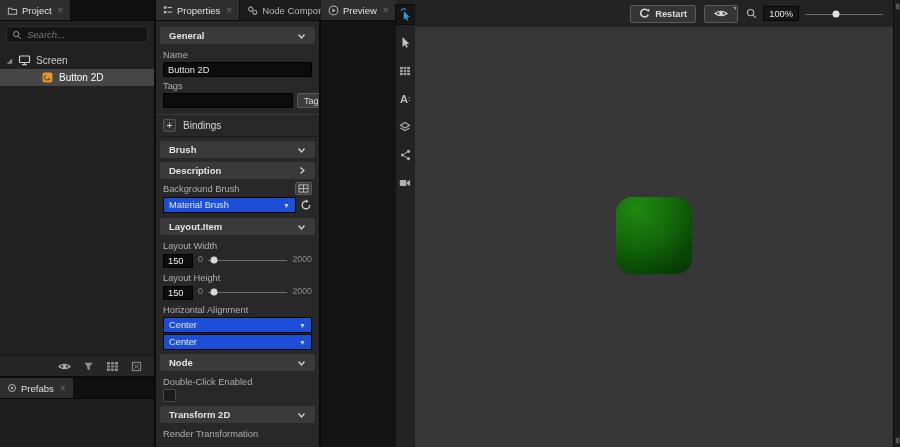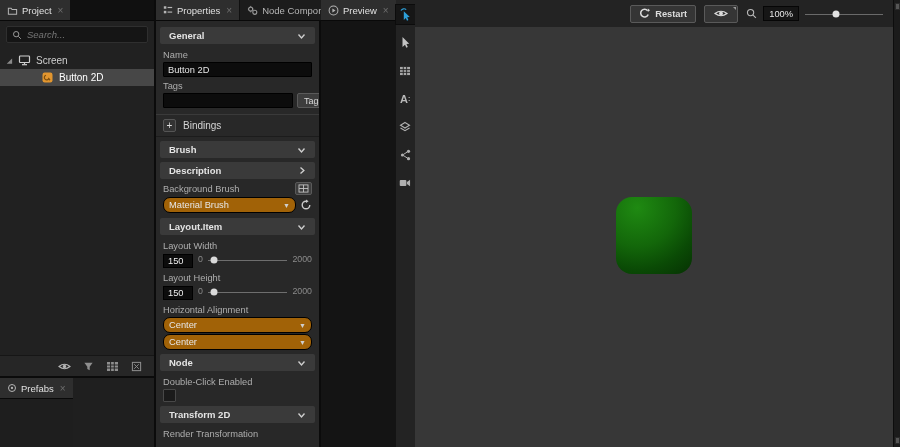--- a/index.html
+++ b/index.html
@@ -23,21 +23,21 @@
   .search-row { display:flex; align-items:center; gap:5px; margin:5px 6px; background:#151515;
     border:1px solid #2f2f2f; border-radius:2px; padding:2px 5px; }
   .search-row input { flex:1; background:transparent; border:none; outline:none;
     color:#bbb; font-style:italic; font-size:9.5px; font-family:"Liberation Sans",sans-serif; width:60px;}
   .tree { flex:1; margin-top:4px; overflow:hidden; }
   .tree-row { display:flex; align-items:center; gap:5px; height:17px; padding-left:6px; color:#cfcfcf; }
   .tree-row.selected { background:#474747; color:#fff; }
   .expander { width:7px; color:#8a8a8a; font-size:7px; text-align:center; }
   .project-toolbar { height:21px; background:#262626; border-top:1px solid #161616;
     display:flex; align-items:center; justify-content:flex-end; gap:12px; padding:0 12px; flex-shrink:0;}
-  .prefabs-panel { height:71px; display:flex; flex-direction:row; border-top:2px solid #0b0b0b;
+  .prefabs-panel { height:71px; display:flex; flex-direction:column; border-top:2px solid #0b0b0b;
     background:#1e1e1e; flex-shrink:0;}
 
   
   .col-mid { width:165px; display:flex; flex-direction:column; border-right:2px solid #0b0b0b;
     background:#282828; }
   .props-body { flex:1; overflow:hidden; padding-top:2px; }
   .section-header { display:flex; align-items:center; justify-content:space-between;
     background:#3a3a3a; margin:4px 4px 3px 4px; padding:3px 9px 3px 9px; border-radius:2px;
     color:#e4e4e4; font-weight:bold; font-size:9.5px; }
   .prop-label { color:#aeaeae; padding:3px 7px 1px 7px; font-size:9.3px; }
@@ -46,22 +46,22 @@
     font-size:9.3px; font-family:"Liberation Sans",sans-serif; }
   .row { display:flex; align-items:center; gap:4px; margin:1px 7px; }
   .tags-row { display:flex; gap:4px; margin:1px 7px; align-items:center;}
   .tags-row input { flex:1; margin:0; width:auto; }
   .mini-btn { background:#3d3d3d; border:1px solid #5a5a5a; border-radius:2px; color:#d8d8d8;
     padding:1px 6px; font-size:9px; height:15px; display:flex; align-items:center; }
   .bindings-row { display:flex; align-items:center; gap:7px; border-top:1px solid #3a3a3a;
     border-bottom:1px solid #1c1c1c; margin-top:6px; padding:4px 7px; color:#d5d5d5; }
   .plus-box { width:13px; height:13px; background:#333; border:1px solid #555; border-radius:2px;
     display:flex; align-items:center; justify-content:center; color:#ddd; font-size:10px; line-height:1;}
-  .dropdown { display:flex; align-items:center; justify-content:space-between; background:#a16207;
-    border:1px solid #000; border-radius:7px; height:16px; margin:1px 7px; padding:0 5px;
+  .dropdown { display:flex; align-items:center; justify-content:space-between; background:#1d4ed8;
+    border:1px solid #000; border-radius:1px; height:16px; margin:1px 7px; padding:0 5px;
     color:#e6e6e6; font-size:9.3px; }
   .dd-caret { color:#cfcfcf; font-size:7px; }
   .slider-row { display:flex; gap:5px; margin:2px 7px 3px 7px; height:13px;}
   .num-box { width:30px; height:14px; background:#0c0c0c; border:1px solid #000; color:#efefef;
     display:flex; align-items:center; padding-left:4px; font-size:9.3px; }
   .minmax { color:#8b8b8b; font-size:8.8px; }
   .slider { flex:1; position:relative; height:11px; }
   .slider .track { position:absolute; left:0; right:0; top:50%; height:1px; background:#6e6e6e; }
   .slider .handle { position:absolute; top:50%; transform:translate(-50%,-50%); width:7px;
     height:7px; border-radius:50%; background:#d9d9d9; }

